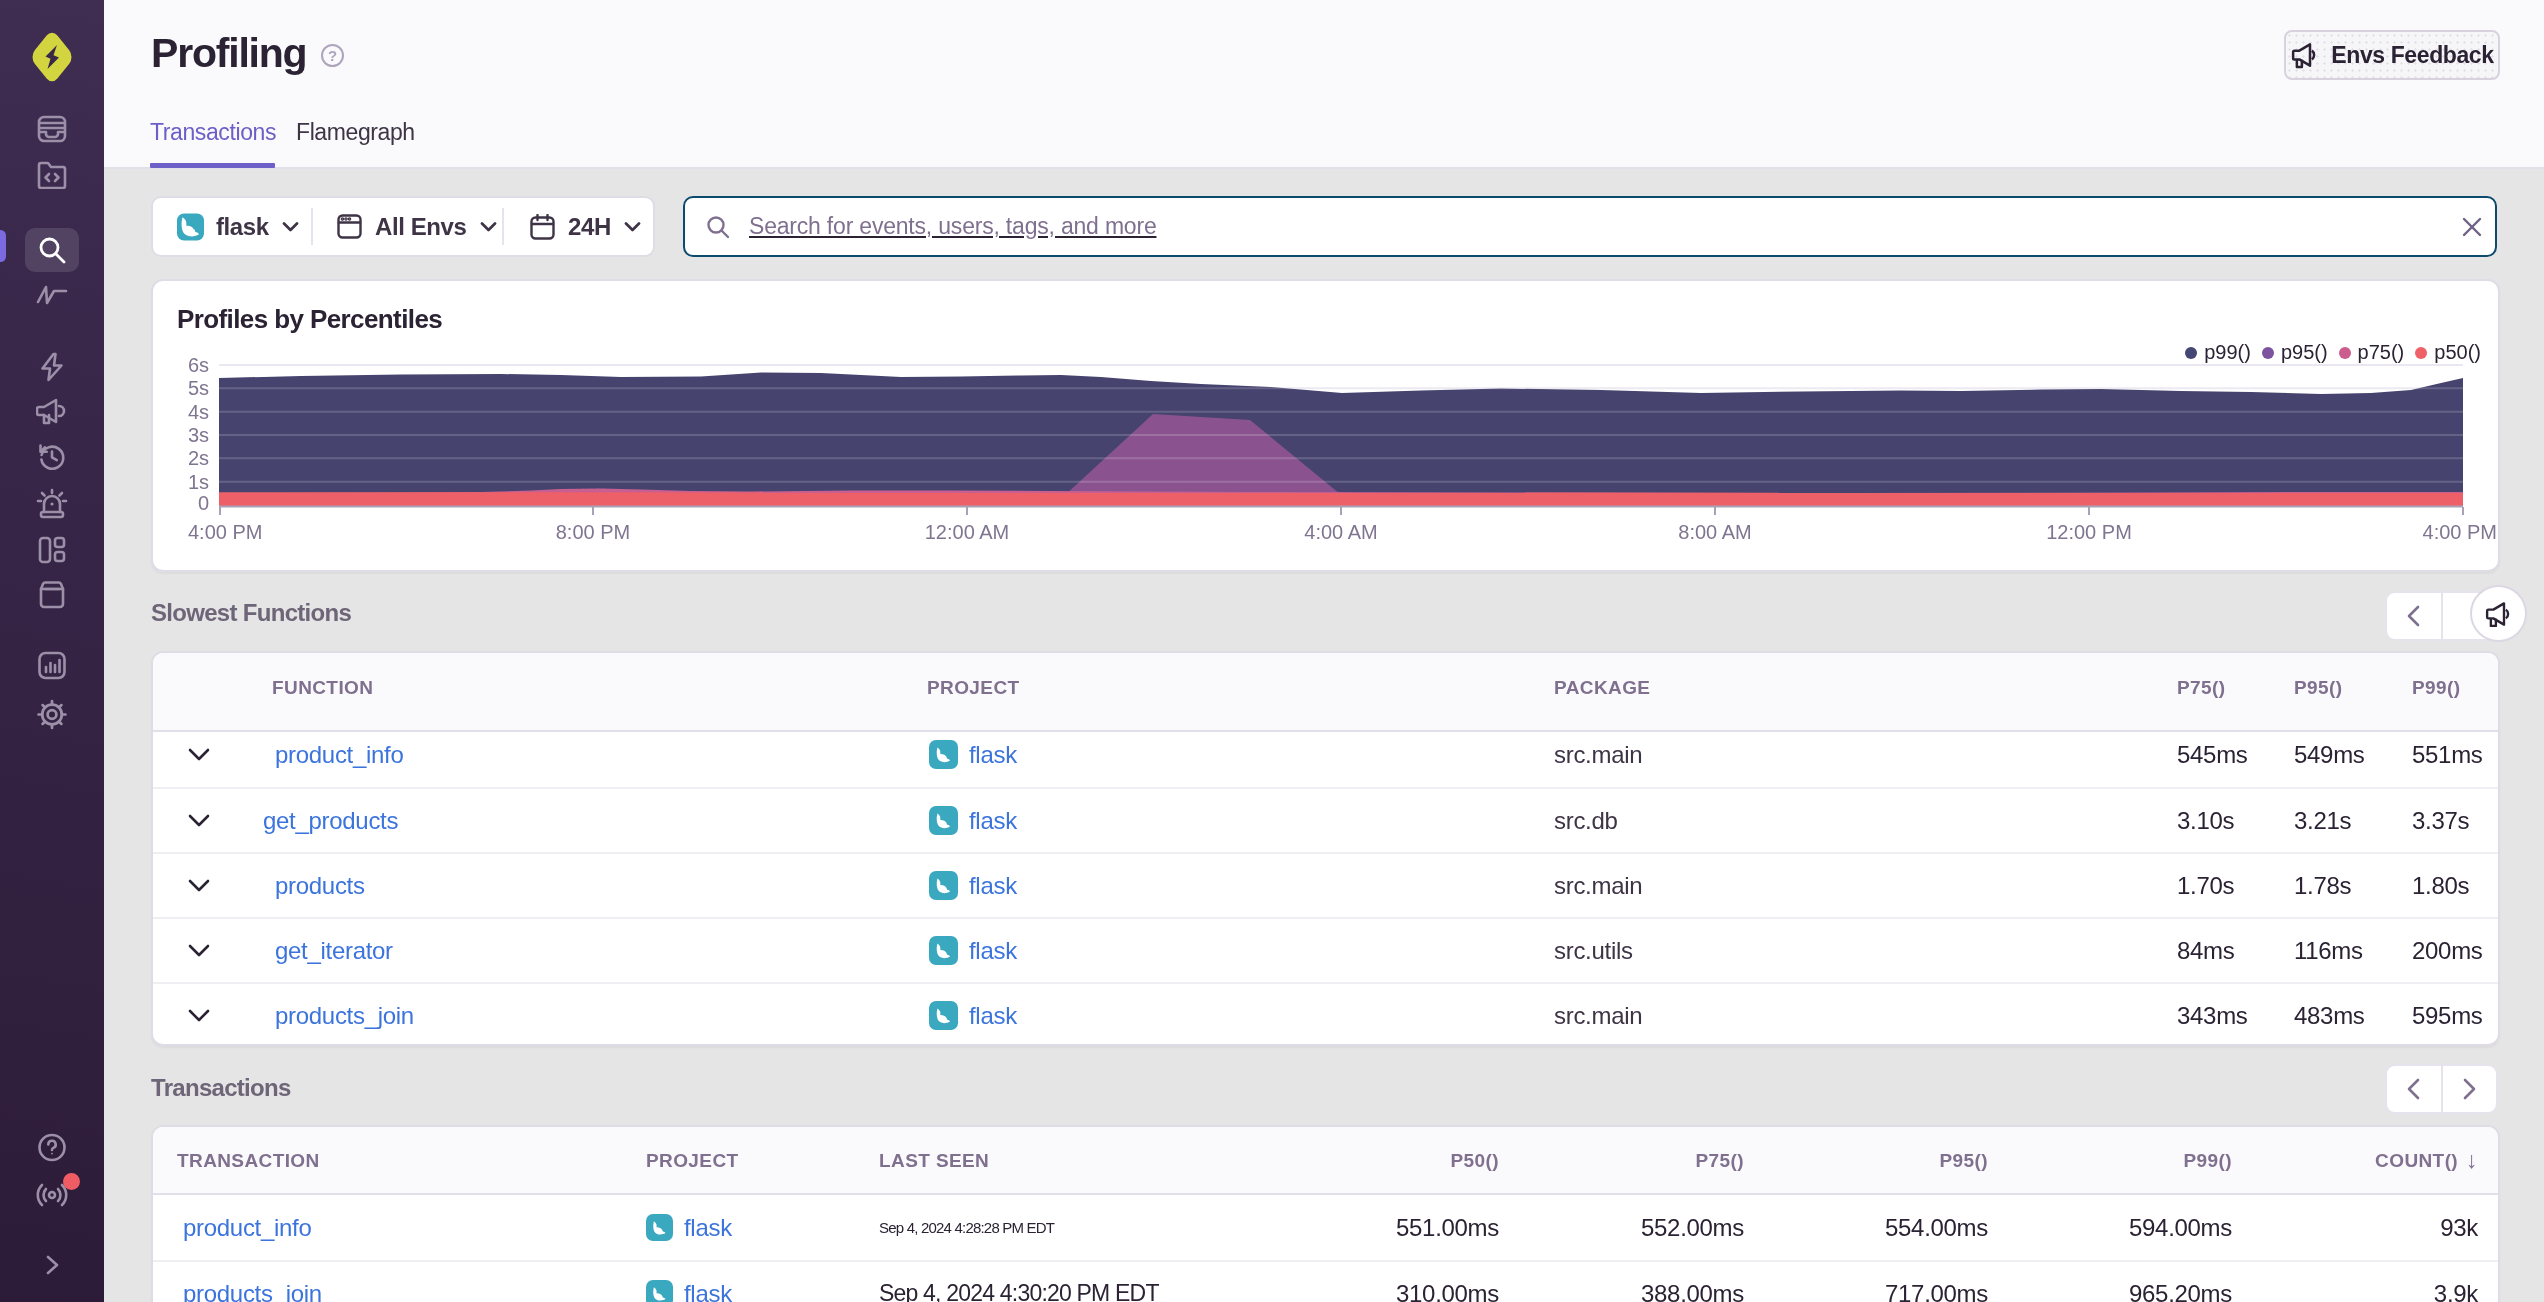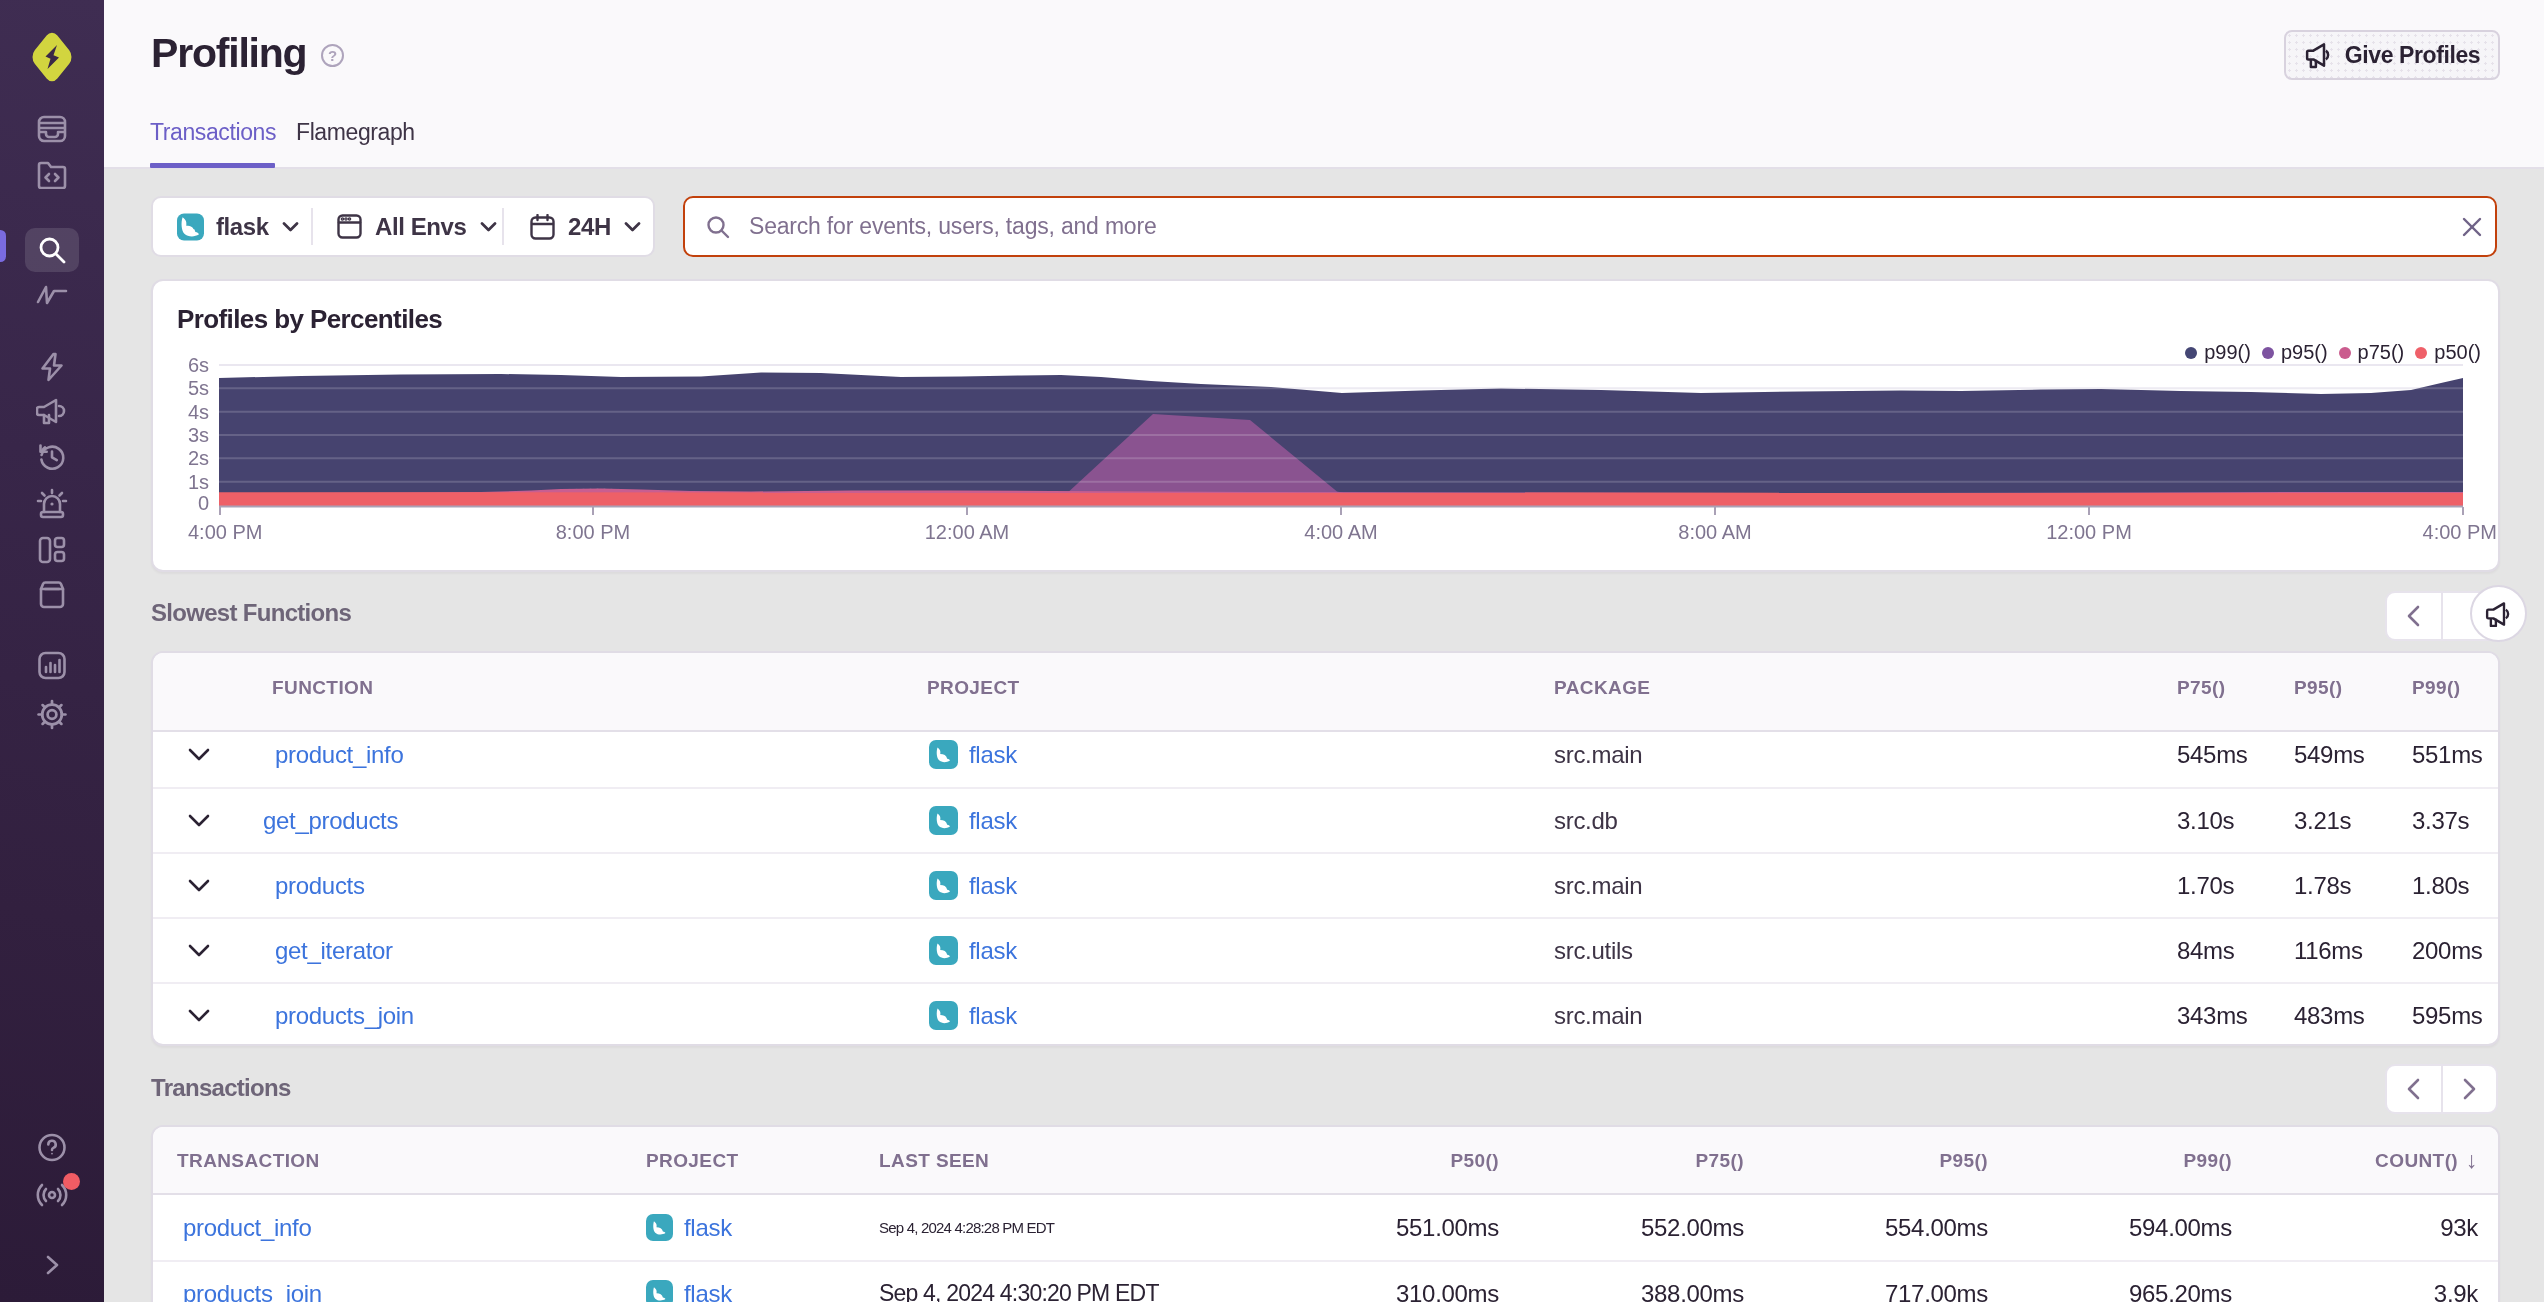--- a/index.html
+++ b/index.html
@@ -35,21 +35,21 @@
     font-size:23px; font-weight:700; color:#2b2233; white-space:nowrap; letter-spacing:-0.4px; }
 
   
   #filterbar { position:absolute; left:47px; top:196px; width:504px; height:61px; background:#fff;
     border:2px solid #e0dce5; border-radius:10px; display:flex; align-items:center; }
   .fseg { display:flex; align-items:center; height:100%; }
   .fsep { width:2px; height:37px; background:#e7e3ec; }
   .flabel { font-size:24px; font-weight:700; color:#3e3446; white-space:nowrap; letter-spacing:-0.4px; }
   .chev { margin-left:13px; }
   #searchbar { position:absolute; left:579px; top:196px; width:1814px; height:61px; background:#fff;
-    border:2px solid #c2410c; border-radius:10px; display:flex; align-items:center; }
+    border:2px solid #0c4a6e; border-radius:10px; display:flex; align-items:center;text-decoration:underline; }
   #searchbar .ph { font-size:23px; color:#80708f; margin-left:18px; letter-spacing:-0.2px; white-space:nowrap; }
 
   
   .panel { position:absolute; background:#fff; border:2px solid #e0dce5; border-radius:12px;
     box-shadow:0 2px 2px rgba(43,34,51,0.04); }
   #chart-panel { left:47px; top:279px; width:2349px; height:293px; }
   #chart-title { position:absolute; left:24px; top:23px; font-size:26px; font-weight:700; color:#2b2233; letter-spacing:-0.6px; }
   #legend { position:absolute; top:341px; right:63px; display:flex; align-items:center; gap:11px; }
   .litem { display:flex; align-items:center; gap:7px; font-size:20px; color:#2b2233; letter-spacing:0px; }
   .ldot { width:12px; height:12px; border-radius:50%; }
@@ -220,21 +220,21 @@
       <div id="tabs"><span id="tab1">Transactions</span><span id="tab2">Flamegraph</span></div>
       <div id="tab-underline"></div>
       <div id="gf-btn">
         <svg width="30" height="30" viewBox="0 0 24 24">
           <g fill="none" stroke="#2b2233" stroke-width="2" stroke-linejoin="round">
             <path d="M3.5 8.5 h4 l8.5-5 v17 l-8.5-5 h-4 a1 1 0 0 1-1-1 v-5 a1 1 0 0 1 1-1 Z"></path>
             <path d="M5.5 15.7 v5.8 h4 v-5.8"></path>
             <path d="M17.5 8.5 a4.3 4.3 0 0 1 0 7"></path>
           </g>
         </svg>
-        <span>Give Profiles</span>
+        <span>Envs Feedback</span>
       </div>
     </div>
 
     <div id="filterbar">
       <div class="fseg" style="width:158px; padding-left:24px;">
         <svg width="27" height="28" viewBox="0 0 27 28" style="margin-right:12px;">
           <rect x="0" y="0.5" width="27" height="27" rx="7" fill="#3aa8be"></rect>
           <g transform="translate(13.5,14) scale(1.22) translate(-13.5,-14)">
           <path d="M7 6 c3 2.5 3.5 4 3 7 c4 0 6.5 1.5 7.5 5 c1.5 0.2 2.5 0.8 3 2 c-4 2.5 -9 2.2 -12 -0.5 c-2.4 -2.2 -3 -9 -1.5 -13.5 Z" fill="#fff"></path>
           <path d="M10.5 10.5 c2.8 0.3 5.5 2.2 6.3 5.2" fill="none" stroke="#3aa8be" stroke-width="1.6"></path>

